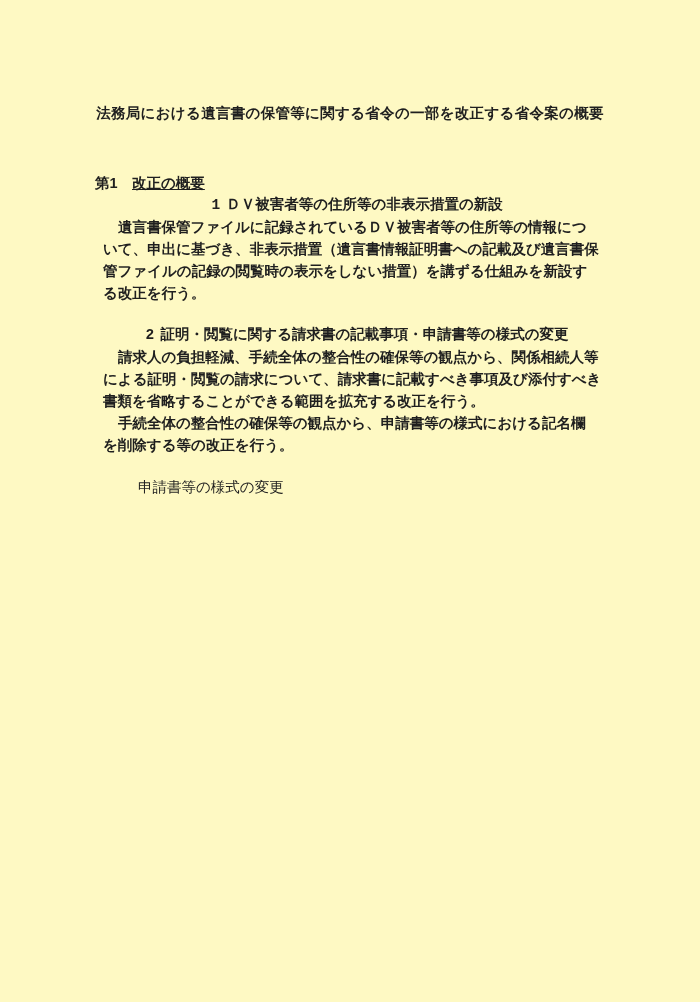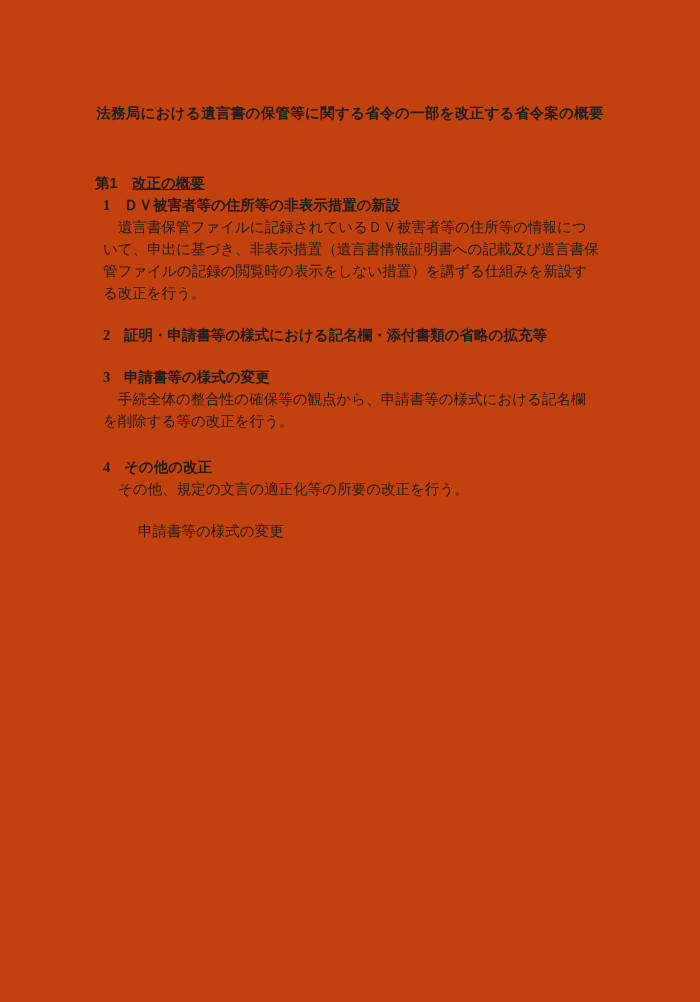--- a/index.html
+++ b/index.html
@@ -6,21 +6,21 @@
     margin: 0;
     padding: 0;
     background: #ffffff;
   }
   .page {
     position: relative;
     width: 700px;
     height: 1002px;
     box-sizing: border-box;
     padding: 102px 95px 51px 95px;
-    background: #c2410c;
+    background: #fef9c3;
     color: #1f1f1f;
     font-family: "Liberation Serif", "DejaVu Serif", serif;
     font-size: 14.5px;
     line-height: 22px;
     overflow: hidden;
   }
   .doc-title {
     font-family: "Liberation Sans", "DejaVu Sans", sans-serif;
     font-weight: bold;
     font-size: 14.5px;
@@ -33,38 +33,40 @@
     font-family: "Liberation Sans", "DejaVu Sans", sans-serif;
     font-weight: bold;
     margin: 0;
     text-decoration: underline;
   }
   .sec-head .sec-label {
     display: inline-block;
     min-width: 37px;
   }
   .item-head {
-    font-family: Liberation Serif, serif;
+    font-family: Liberation Mono, monospace;
     font-weight: bold;
     margin: 20px 0 0 8px;
+    text-align: center;
   }
   .item:first-of-type .item-head {
     margin-top: 0;
   }
   .item:nth-of-type(4) .item-head {
     margin-top: 24px;
   }
   .item-head .item-num {
     display: inline-block;
     min-width: 21px;
   }
   .para {
     margin: 0 0 0 8px;
     text-indent: 15px;
     white-space: pre-line;
+    font-weight: bold;
   }
   .sec2 {
     margin-top: 20px;
   }
   .sec2-body {
     margin: 0 0 0 28px;
     text-indent: 15px;
     white-space: pre-line;
   }
 </style>
@@ -85,37 +87,31 @@
         <span class="item-num">1</span><span>ＤＶ被害者等の住所等の非表示措置の新設</span>
       </p>
       <p class="para">遺言書保管ファイルに記録されているＤＶ被害者等の住所等の情報につ
 いて、申出に基づき、非表示措置（遺言書情報証明書への記載及び遺言書保
 管ファイルの記録の閲覧時の表示をしない措置）を講ずる仕組みを新設す
 る改正を行う。</p>
     </div>
 
     <div class="item">
       <p class="item-head">
-        <span class="item-num">2</span><span>証明・申請書等の様式における記名欄・添付書類の省略の拡充等</span>
+        <span class="item-num">2</span><span>証明・閲覧に関する請求書の記載事項・申請書等の様式の変更</span>
       </p>
+      <p class="para">請求人の負担軽減、手続全体の整合性の確保等の観点から、関係相続人等
+による証明・閲覧の請求について、請求書に記載すべき事項及び添付すべき
+書類を省略することができる範囲を拡充する改正を行う。</p>
     </div>
 
     <div class="item">
-      <p class="item-head">
-        <span class="item-num">3</span><span>申請書等の様式の変更</span>
-      </p>
       <p class="para">手続全体の整合性の確保等の観点から、申請書等の様式における記名欄
 を削除する等の改正を行う。</p>
     </div>
 
-    <div class="item">
-      <p class="item-head">
-        <span class="item-num">4</span><span>その他の改正</span>
-      </p>
-      <p class="para">その他、規定の文言の適正化等の所要の改正を行う。</p>
-    </div>
   </div>
 
   <div class="section sec2">
     <p class="sec2-body">申請書等の様式の変更</p>
   </div>
 
 </div>
 
 </body></html>

